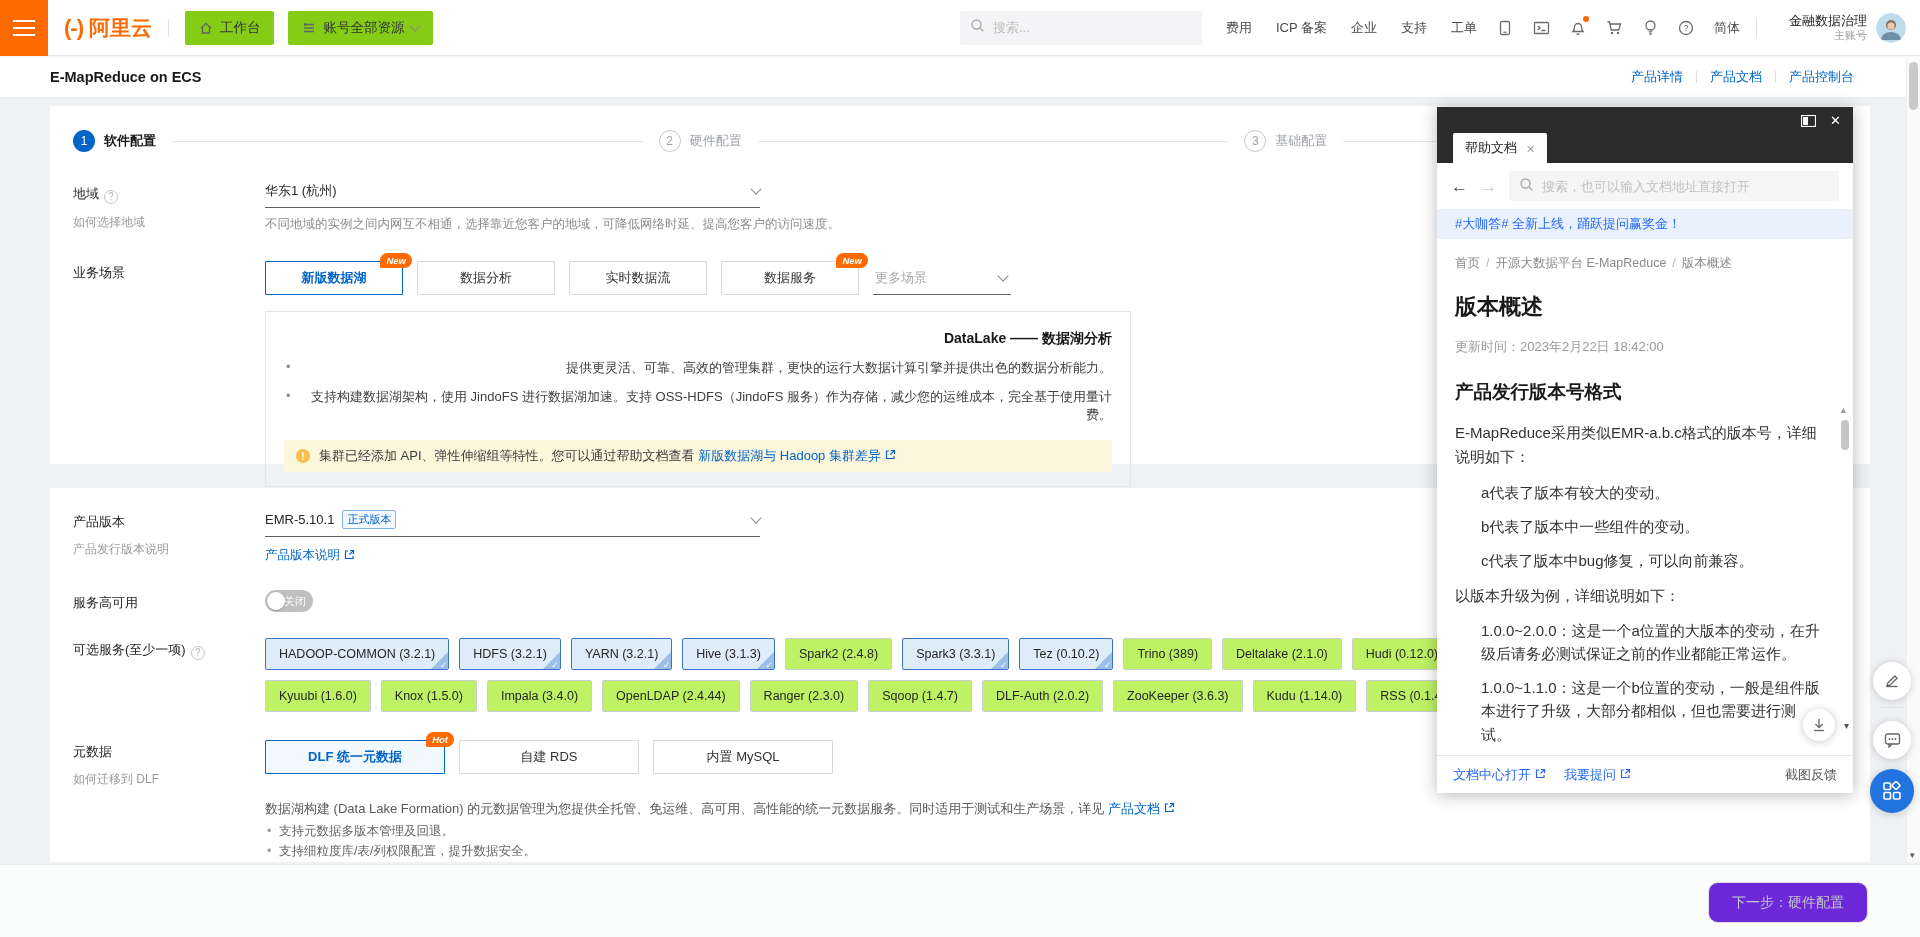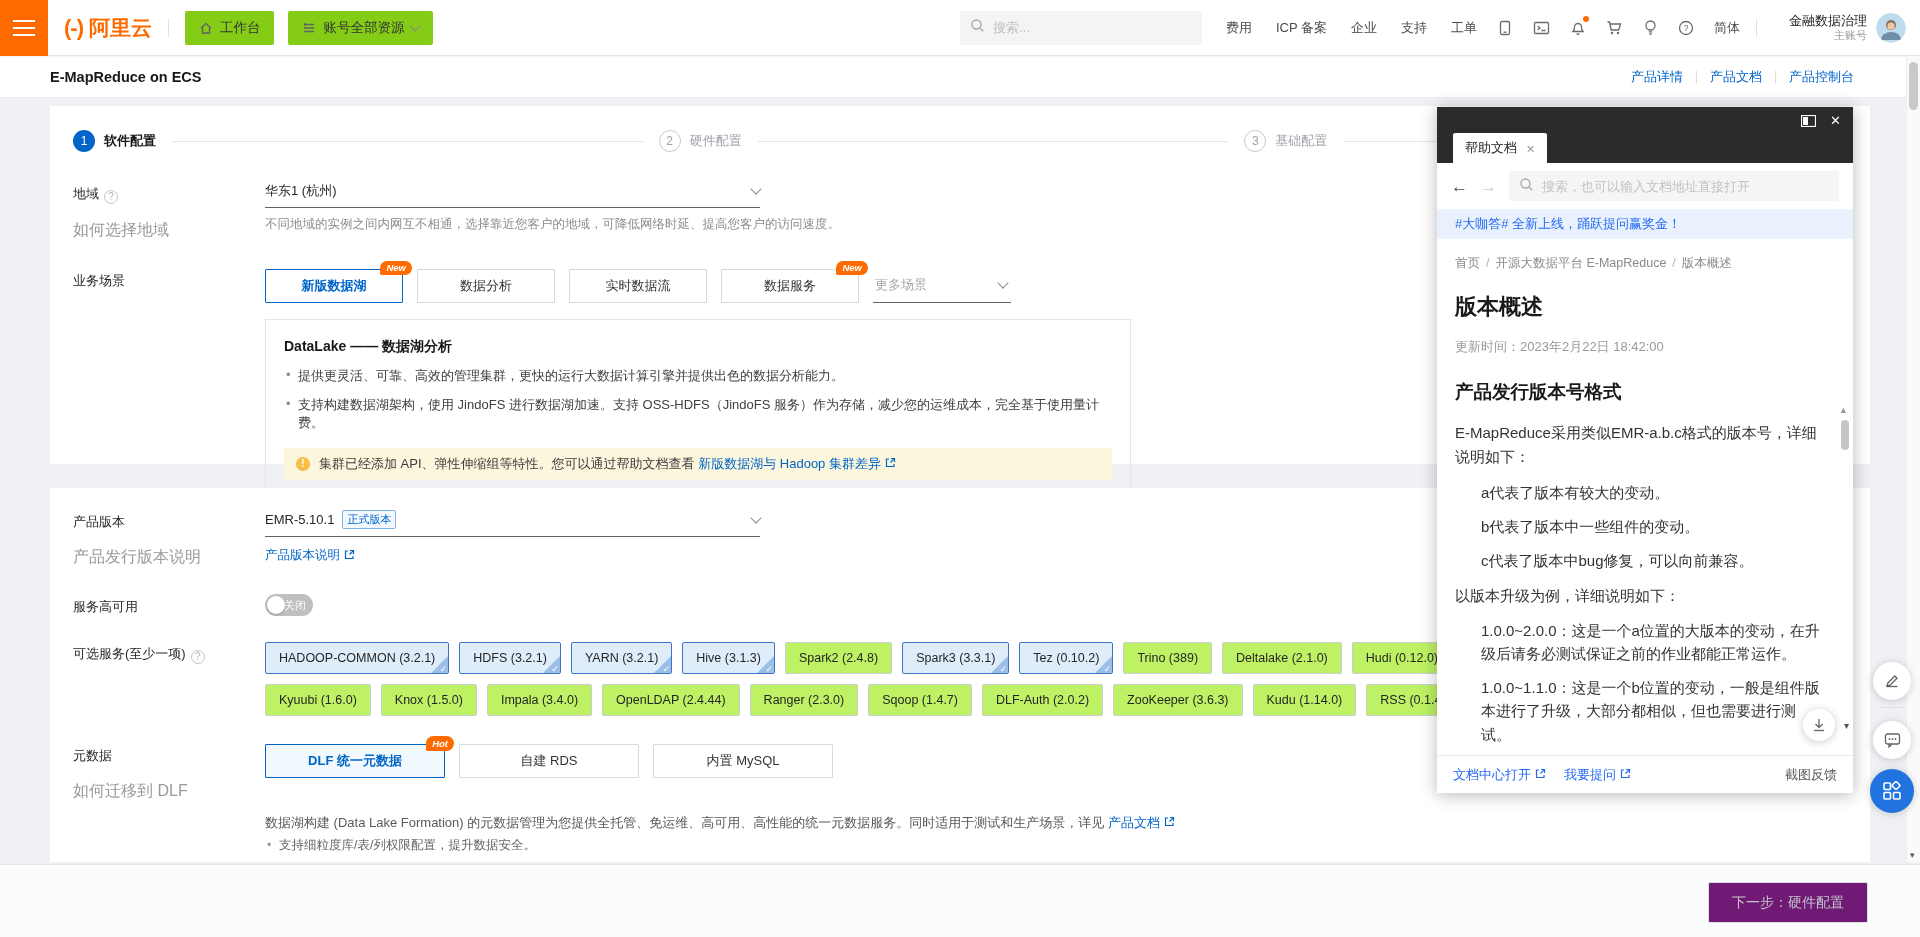--- a/index.html
+++ b/index.html
@@ -60,21 +60,21 @@
   .step.on .c { background:#0064C8; color:#fff; }
   .step.off .c { background:#fff; border:1px solid #C6C9CE; color:#9DA2A8; }
   .step .t { font-size:13px; }
   .step.on .t { color:#181818; font-weight:bold; }
   .step.off .t { color:#9DA2A8; }
   .sline { flex:1 1 auto; height:1px; background:#E3E5E8; margin:0 16px; }
 
   
   .frow { display:flex; padding-left:23px; align-items:flex-start; }
   .flabel { width:192px; flex:0 0 auto; font-size:13px; color:#262626; padding-top:3px; }
-  .flabel .sub { margin-top:16px; font-size:16px; color:#9A9A9A; cursor:pointer;}
+  .flabel .sub { margin-top:10px; font-size:12px; color:#9A9A9A; cursor:pointer;}
   .qmark { display:inline-flex; width:14px; height:14px; border:1px solid #C3C6CA; border-radius:50%;
            color:#B3B6BA; font-size:10px; align-items:center; justify-content:center; margin-left:5px;
            vertical-align:-2px; cursor:pointer;}
   .qmark::before { content:"?"; }
   .fctrl { flex:1 1 auto; }
   .uselect { width:495px; display:flex; align-items:center; justify-content:space-between;
              border-bottom:1px solid #5F6368; padding-bottom:7px; cursor:pointer; }
   .uselect .val { font-size:13px; color:#262626; display:flex; align-items:center; gap:8px;}
   .hint { margin-top:8px; font-size:12.5px; color:#8C8C8C; }
 
@@ -86,21 +86,21 @@
           align-items:center; justify-content:center; font-size:13px; color:#333; margin-right:14px;
           position:relative; cursor:pointer; border-radius:1px;}
   .stab.sel { border-color:#0064C8; color:#0064C8; font-weight:bold; }
   .badge { position:absolute; top:-9px; right:-10px; background:#FF6A00; color:#fff; font-size:9.5px;
            font-style:italic; padding:1.5px 6px 2px; border-radius:8px 8px 8px 2px; font-weight:bold;}
   .more-sel { width:138px; height:34px; display:flex; align-items:center; justify-content:space-between;
               border-bottom:1px solid #5F6368; color:#A8A8A8; font-size:13px; padding:0 4px 0 2px;
               cursor:pointer; }
 
   
-  .dlbox { margin:16px 0 0 215px; width:866px; border:1px solid #E3E5E8; padding:18px 18px 14px; }
+  .dlbox { margin:16px 0 0 215px; width:866px; border:1px solid #E3E5E8; padding:18px 18px 14px;text-align:right; }
   .dl-title { font-size:14px; font-weight:bold; color:#181818; }
   .dl-li { margin-top:11px; font-size:13px; color:#404040; padding-left:14px; position:relative; }
   .dl-li::before { content:"•"; position:absolute; left:2px; color:#8C8C8C; }
   .notice { margin-top:16px; background:#FCF6DD; border-radius:2px; padding:7px 12px; display:flex;
             align-items:center; gap:9px; font-size:13px; color:#3D3D3D; }
   .warn-i { width:14px; height:14px; border-radius:50%; background:#F7BE4A; color:#fff; font-size:10px;
             font-weight:bold; display:flex; align-items:center; justify-content:center; flex:0 0 auto;}
   .warn-i::before { content:"!"; }
   a.blue, .blue { color:#0064C8; text-decoration:none; cursor:pointer; }
 
@@ -131,22 +131,22 @@
   .mtab.sel { background:#F1F8FE; }
   .desc { margin:12px 0 0 215px; font-size:13px; color:#595959; padding-left:23px0; }
   .mbul { margin:6px 0 0 215px; }
   .mbul .li { margin-top:5px; font-size:12.5px; color:#666; padding-left:14px; position:relative;
               line-height:15px;}
   .mbul .li::before { content:"•"; position:absolute; left:2px; color:#9A9A9A; }
 
   
   .footer-bar { position:absolute; left:0; right:0; top:864px; height:73px; background:#FBFCFC;
                 border-top:1px solid #E4E6E8; z-index:2; }
-  .next-btn { position:absolute; right:52px; top:17px; width:160px; height:41px; background:#701a75;
-              border:1px solid #DCDEE2; border-radius:2px; color:#C2C6CB; font-size:14px;
+  .next-btn { position:absolute; right:52px; top:17px; width:160px; height:41px; background:#6d28d9;
+              border:1px solid #DCDEE2; border-radius:10px; color:#C2C6CB; font-size:14px;
               font-family:inherit; cursor:not-allowed; }
 
   
   .msb { position:absolute; right:0; top:56px; width:14px; bottom:75px; background:#FAFAFA;
          border-left:1px solid #EFEFEF; z-index:40; }
   .msb .thumb { position:absolute; left:2px; top:6px; width:9px; height:48px; background:#C9C9C9;
                 border-radius:5px; cursor:pointer;}
   .msb .dn { position:absolute; bottom:2px; left:3px; color:#555; font-size:9px; }
   .msb .dn::before { content:"▾"; }
 
@@ -480,20 +480,21 @@
   </div>
 
   <div class="desc">
     <span>数据湖构建 (Data Lake Formation) 的元数据管理为您提供全托管、免运维、高可用、高性能的统一元数据服务。同时适用于测试和生产场景，详见</span>
     <a class="blue">产品文档</a>
     <span class="ext"><svg width="11" height="11" viewBox="0 0 11 11">
           <path d="M4 2H1.5v7.5H9V7M6 1.5h3.5V5M9.3 1.7 5.5 5.5" fill="none" stroke="#0064C8" stroke-width="1.2"></path>
         </svg></span>
   </div>
   <div class="mbul">
+    <div class="li">支持元数据多版本管理及回退。</div>
     <div class="li">支持细粒度库/表/列权限配置，提升数据安全。</div>
 
   </div>
 </div>
 
 <div class="footer-bar">
   <button class="next-btn">下一步：硬件配置</button>
 </div>
 
 <div class="msb">

